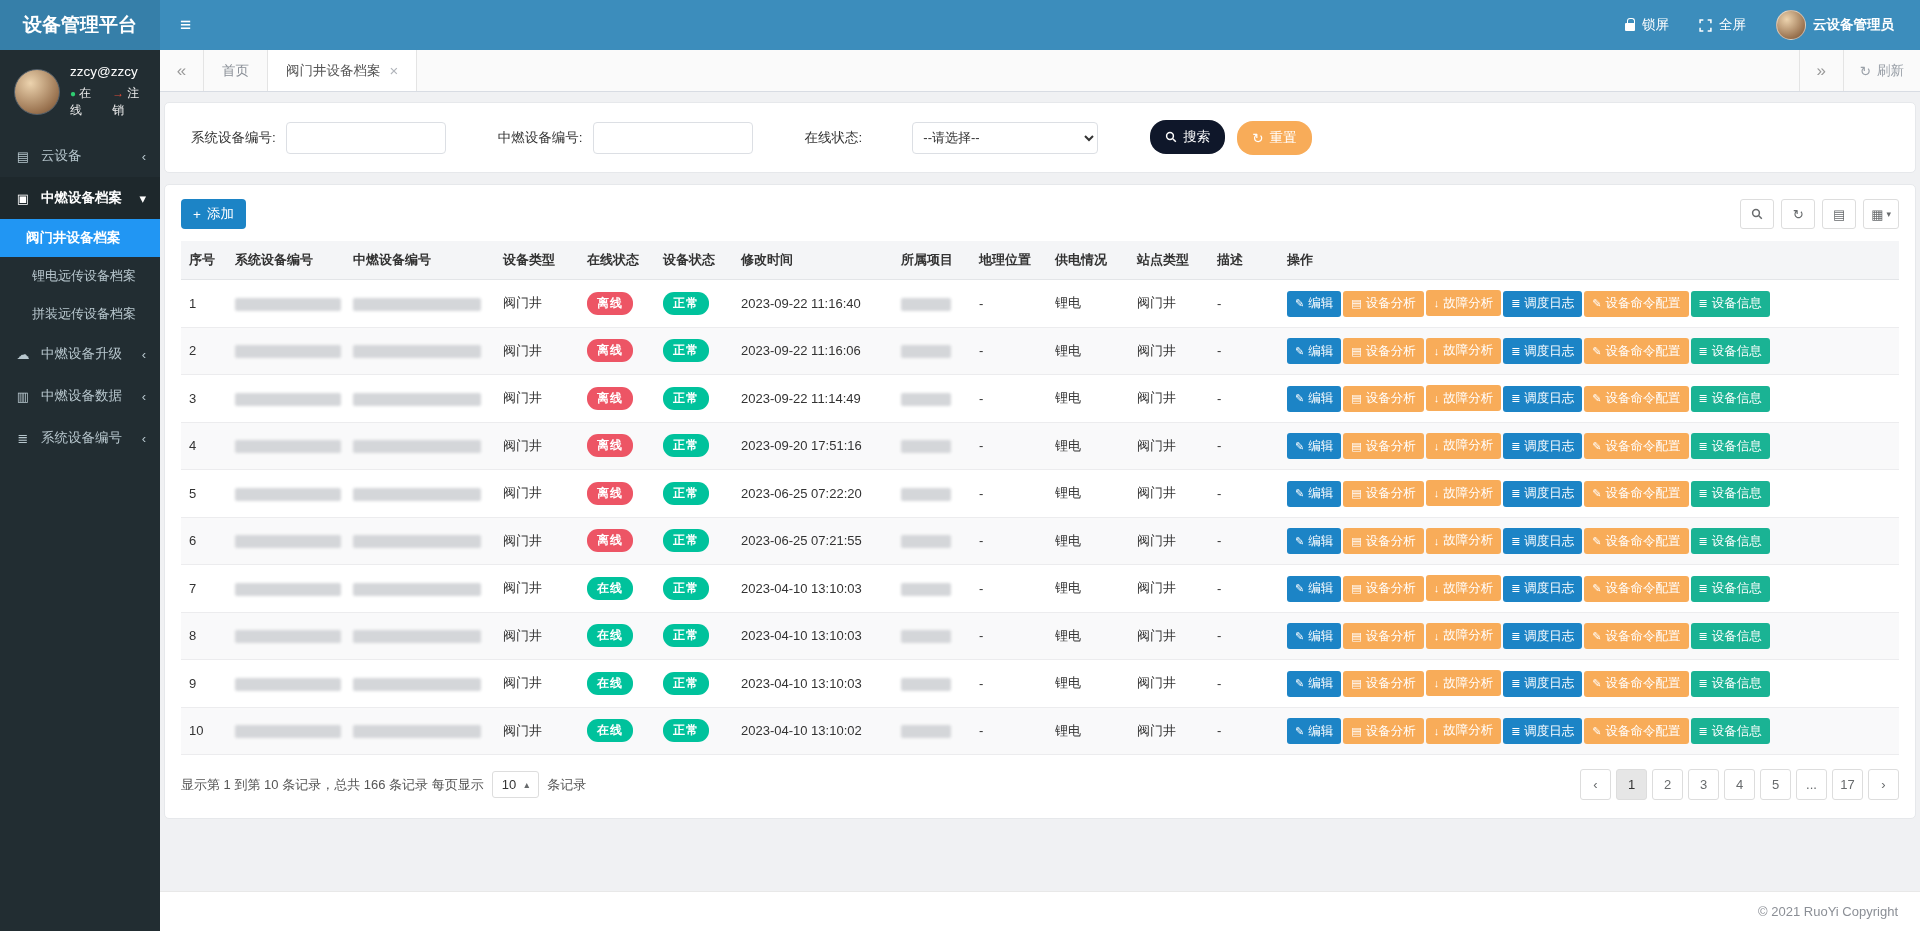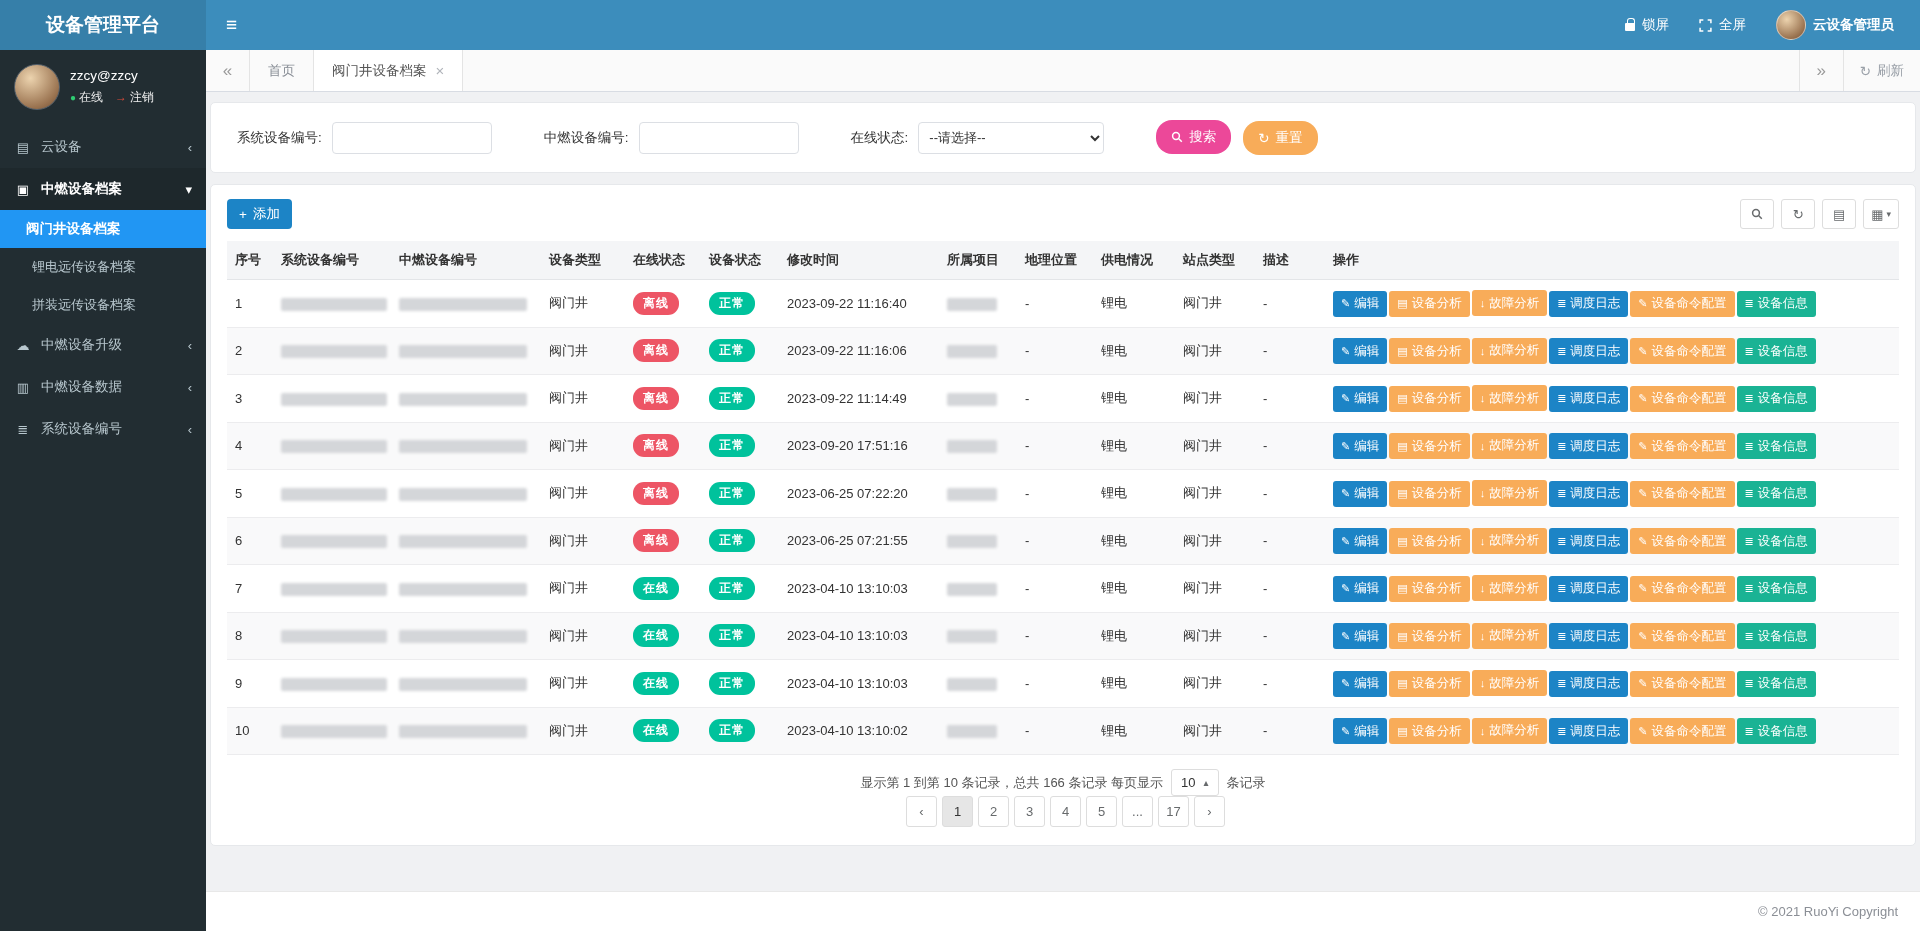--- a/index.html
+++ b/index.html
@@ -1,21 +1,21 @@
 <!DOCTYPE html>
 <html><head>
 <meta charset="utf-8">
 <style>
   * { box-sizing: border-box; margin: 0; padding: 0; }
   html,body { width:1920px; height:931px; overflow:hidden; }
   body { font-family:"Liberation Sans","DejaVu Sans",sans-serif; font-size:14px; color:#333; background:#f4f4f4; }
   .app { display:flex; width:1920px; height:931px; }
 
   
-  .sidebar { width:206px; flex-shrink:0; background:#222d32; display:flex; flex-direction:column; }
+  .sidebar { width:160px; flex-shrink:0; background:#222d32; display:flex; flex-direction:column; }
   .logo { height:50px; background:#367fa9; color:#fff; font-size:19px; font-weight:bold; display:flex; align-items:center; justify-content:center; }
   .user-panel { padding:14px 12px 12px 14px; display:flex; gap:10px; align-items:center; }
   .avatar { width:46px; height:46px; border-radius:50%; background:radial-gradient(circle at 35% 30%, #ecd3ae, #9a7350 70%, #6b4a30); border:1px solid #55606a; flex-shrink:0; }
   .user-meta { display:flex; flex-direction:column; gap:6px; }
   .user-name { color:#fff; font-size:13.5px; }
   .user-status-row { display:flex; gap:12px; font-size:12px; color:#eee; align-items:center; }
   .dot { color:#2ecc71; font-size:10px; margin-right:3px; }
   .logout-arrow { color:#dd4b39; margin-right:3px; font-weight:bold; }
   .menu { margin-top:4px; }
   .menu-item { height:42px; padding:0 14px; color:#b8c7ce; font-size:13.5px; display:flex; align-items:center; gap:9px; cursor:pointer; }
@@ -45,21 +45,21 @@
   .tab-right .tab-nav-btn { border-right:none; border-left:1px solid #e4e4e4; }
   .refresh-btn { display:flex; align-items:center; gap:6px; padding:0 16px; color:#9aa0a8; font-size:13.5px; border-left:1px solid #e4e4e4; cursor:pointer; }
 
   
   .content { flex:1; padding:10px 4px; overflow:hidden; background:#f0f1f3; }
   .card { background:#fff; border:1px solid #e6e8eb; border-radius:5px; }
   .search-card { padding:17px 26px; display:flex; align-items:center; }
   .field { display:flex; align-items:center; margin-right:52px; }
   .field label { margin-right:10px; font-size:13.5px; color:#333; white-space:nowrap; }
   .form-input { width:160px; height:32px; border:1px solid #dcdfe4; border-radius:4px; padding:0 9px; font-size:13px; color:#333; background:#fff; outline:none; font-family:inherit; }
-  .form-select { width:186px; height:32px; border:1px solid #dcdfe4; border-radius:4px; padding:0 6px; font-size:13px; color:#333; background:#fff; font-family:inherit; }
+  .form-select { width:186px; height:32px; border:1px solid #dcdfe4; border-radius:4px; padding:0 6px; font-size:13px; color:#333; background:#fff; font-family:inherit;margin-left:40px; }
   .btn { display:inline-flex; align-items:center; gap:6px; border:none; border-radius:4px; color:#fff; font-size:13.5px; padding:8px 15px; cursor:pointer; font-family:inherit; white-space:nowrap; }
   .btn + .btn { margin-left:8px; }
 
   .table-card { margin-top:11px; padding:14px 16px 18px; }
   .tbl-toolbar { display:flex; align-items:center; }
   .btn-add { padding:6px 12px; }
   .tool-group { margin-left:auto; display:flex; gap:7px; }
   .tool-btn { min-width:34px; height:30px; border:1px solid #ddd; border-radius:3px; background:#fff; color:#676a6c; display:flex; align-items:center; justify-content:center; gap:3px; font-size:13px; cursor:pointer; padding:0 7px; }
 
   table { width:100%; border-collapse:collapse; margin-top:12px; font-size:13px; color:#333; table-layout:fixed; }
@@ -68,21 +68,21 @@
   tbody tr:nth-child(even) { background:#f9f9fa; }
   .badge { display:inline-block; min-width:26px; text-align:center; padding:3px 10px; border-radius:11px; color:#fff; font-size:12px; font-weight:bold; letter-spacing:1px; }
   .redacted { display:inline-block; height:13px; background:#d4d6d9; border-radius:2px; filter:blur(1.5px); vertical-align:middle; }
   .redacted-sys { width:106px; }
   .redacted-gas { width:128px; }
   .redacted-proj { width:50px; }
   .row-btn { display:inline-flex; align-items:center; gap:4px; border:none; border-radius:3px; color:#fff; font-size:12.5px; padding:4.5px 8px; margin:1px 2px 1px 0; cursor:pointer; font-family:inherit; white-space:nowrap; }
   .row-btn-icon { font-size:11px; }
   td.op-cell { overflow:visible; }
 
-  .pager-row { margin-top:14px; display:flex; align-items:center; justify-content:space-between; font-size:13px; color:#555;flex-direction:column; }
+  .pager-row { margin-top:14px; display:flex; align-items:center; justify-content:space-between; font-size:13px; color:#555; }
   .pager-summary { display:flex; align-items:center; }
   .page-size { display:inline-flex; align-items:center; gap:8px; border:1px solid #ddd; border-radius:3px; padding:5px 9px; margin:0 8px; color:#333; cursor:pointer; background:#fff; }
   .page-size .caret { font-size:10px; color:#676a6c; }
   .pagination { display:flex; align-items:center; }
   .page-btn { min-width:31px; height:31px; display:inline-flex; align-items:center; justify-content:center; border:1px solid #ddd; border-radius:3px; background:#fff; color:#676a6c; font-size:13px; margin-left:5px; cursor:pointer; padding:0 7px; text-decoration:none; }
   .page-btn.active { background:#e6e6e6; color:#333; }
 
   .footer { height:40px; background:#fff; border-top:1px solid #e8e8e8; display:flex; align-items:center; justify-content:flex-end; padding-right:22px; color:#8b8f96; font-size:13px; flex-shrink:0; }
 
   .svg-icon { display:inline-flex; align-items:center; }
@@ -199,21 +199,21 @@
           <label>中燃设备编号:</label>
           <input class="form-input" style="">
         </div>
         <div class="field">
           <label>在线状态:</label>
           <select class="form-select">
             <option>--请选择--</option>
           </select>
         </div>
         <div>
-          <button class="btn" style="background:#ec4899;border-radius:16px;font-family:Liberation Serif, serif;">
+          <button class="btn" style="background:#0f172a;border-radius:16px;font-family:Liberation Serif, serif;">
             <span class="svg-icon">
               <svg width="12" height="12" viewBox="0 0 12 12">
                   <circle cx="5" cy="5" r="3.4" stroke="#fff" fill="none" stroke-width="1.5"></circle>
                   <path d="M7.8 7.8l3 3" stroke="#fff" stroke-width="1.5"></path>
                 </svg>
             </span>
             <span>搜索</span>
           </button>
           <button class="btn" style="background:#f8ac59;border-radius:16px;">
             <span>↻</span>

